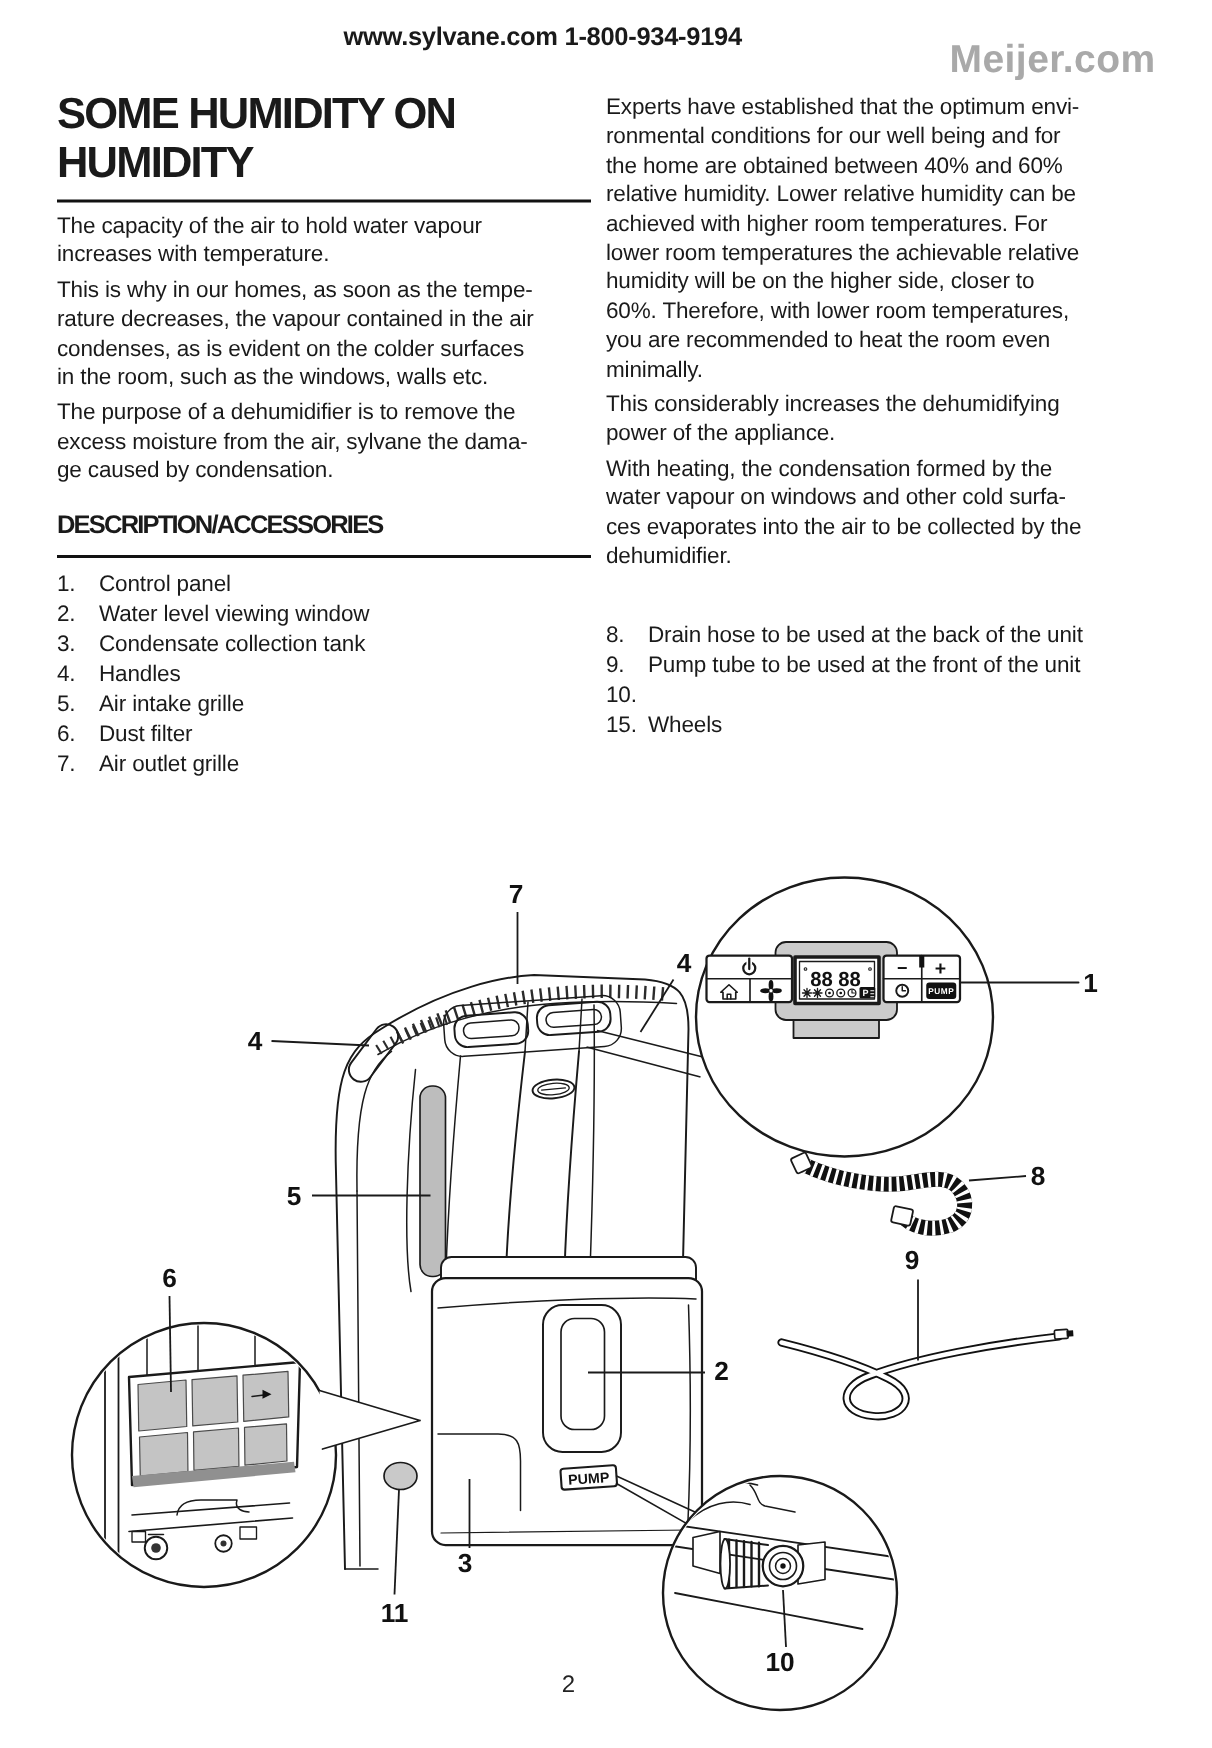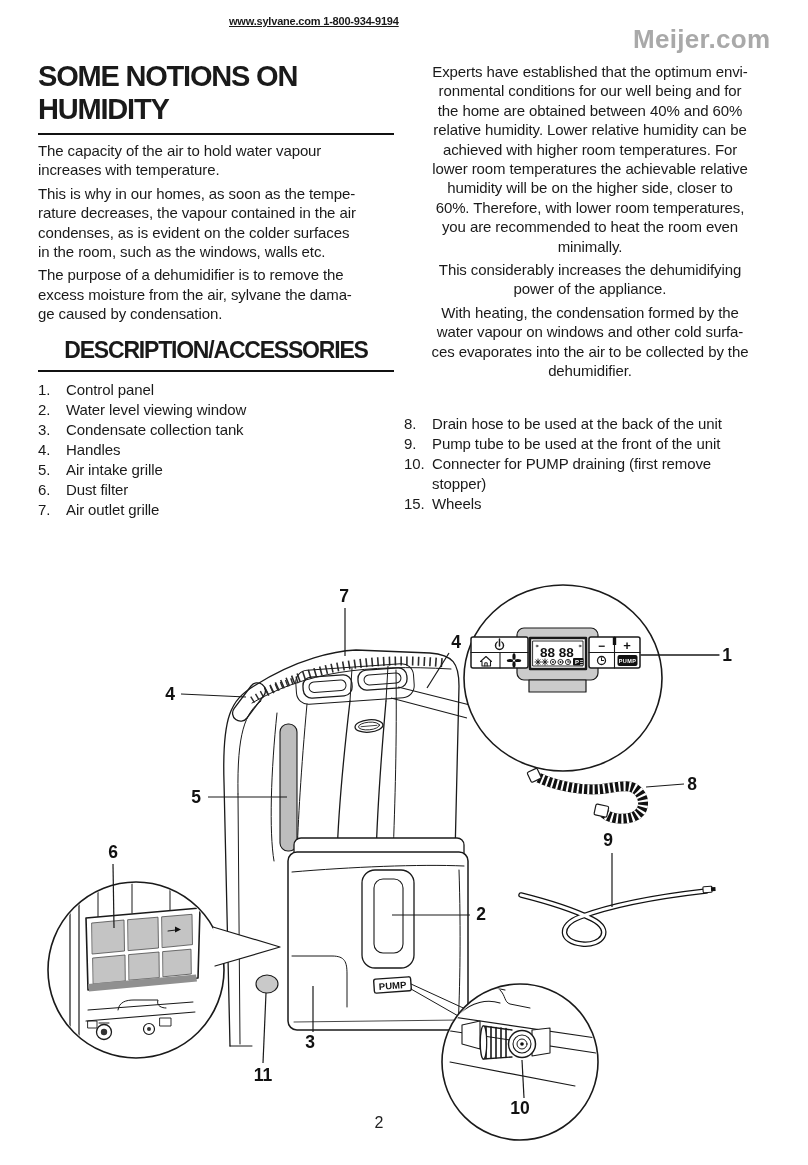--- a/index.html
+++ b/index.html
@@ -1,41 +1,41 @@
 <!DOCTYPE html>
 <html><head>
 <meta charset="utf-8">
 <style>
   html,body{margin:0;padding:0;}
   body{width:808px;height:1165px;position:relative;background:#ffffff;
        font-family:"Liberation Sans",sans-serif;color:#1a1a1a;overflow:hidden;}
   .abs{position:absolute;}
-  .hdr{font-weight:bold;font-size:11px;letter-spacing:-0.2px;text-decoration:underline;}
+  .hdr{font-weight:bold;font-size:17px;letter-spacing:-0.2px;}
   .wm{font-weight:bold;font-size:26px;color:#a9a9a9;letter-spacing:0.3px;}
   .col{line-height:19.4px;font-size:15px;letter-spacing:-0.1px;}
   .h1blk{border-bottom:2.5px solid #111;padding-bottom:7px;margin-bottom:6px;}
   .h1line{font-size:29px;font-weight:bold;line-height:33px;letter-spacing:-1.2px;}
   .h2blk{border-bottom:2.5px solid #111;padding-bottom:5px;margin-top:11px;margin-bottom:8px;}
-  .h2line{font-size:23px;font-weight:bold;line-height:30px;letter-spacing:-1.2px;text-align:center;}
+  .h2line{font-size:17px;font-weight:bold;line-height:30px;letter-spacing:-1.2px;}
   p.man{white-space:pre-line;margin:0 0 4px 0;}
   .li{display:flex;line-height:20px;}
   .li .n{flex:none;width:28px;}
   .li .t{white-space:pre-line;}
   svg text{font-family:"Liberation Sans",sans-serif;}
   .co{font-size:17.5px;font-weight:bold;fill:#111;text-anchor:middle;}
 </style>
 </head>
 <body>
 
 <div class="abs hdr" style="left:229px;top:15px;">www.sylvane.com 1-800-934-9194</div>
 <div class="abs wm" style="left:633px;top:24px;">Meijer.com</div>
 
 <div class="abs col" style="left:38px;top:60px;width:356px;">
   <div class="h1blk">
-    <div class="h1line">SOME NOTIONS ON</div>
+    <div class="h1line">SOME HUMIDITY ON</div>
     <div class="h1line">HUMIDITY</div>
   </div>
   <p class="man">The capacity of the air to hold water vapour
 increases with temperature.</p>
   <p class="man">This is why in our homes, as soon as the tempe-
 rature decreases, the vapour contained in the air
 condenses, as is evident on the colder surfaces
 in the room, such as the windows, walls etc.</p>
   <p class="man">The purpose of a dehumidifier is to remove the
 excess moisture from the air, sylvane the dama-
@@ -68,21 +68,21 @@
         <span class="n">6.</span>
         <span class="t">Dust filter</span>
       </div>
     <div class="li">
         <span class="n">7.</span>
         <span class="t">Air outlet grille</span>
       </div>
   </div>
 </div>
 
-<div class="abs col" style="left:404px;top:62px;width:372px;text-align:center;">
+<div class="abs col" style="left:404px;top:62px;width:372px;">
   <p class="man">Experts have established that the optimum envi-
 ronmental conditions for our well being and for
 the home are obtained between 40% and 60%
 relative humidity. Lower relative humidity can be
 achieved with higher room temperatures. For
 lower room temperatures the achievable relative
 humidity will be on the higher side, closer to
 60%. Therefore, with lower room temperatures,
 you are recommended to heat the room even
 minimally.</p>
@@ -97,22 +97,20 @@
   <div class="li">
       <span class="n">8.</span>
       <span class="t">Drain hose to be used at the back of the unit</span>
     </div>
   <div class="li">
       <span class="n">9.</span>
       <span class="t">Pump tube to be used at the front of the unit</span>
     </div>
   <div class="li">
       <span class="n">10.</span>
-      <span class="t">Connecter for PUMP draining (first remove
-stopper)</span>
     </div>
   <div class="li">
       <span class="n">15.</span>
       <span class="t">Wheels</span>
     </div>
 </div>
 
 <svg class="abs" style="left:0;top:560px;" width="808" height="605" viewBox="0 560 808 605">
   <defs>
     <clipPath id="clipF">

